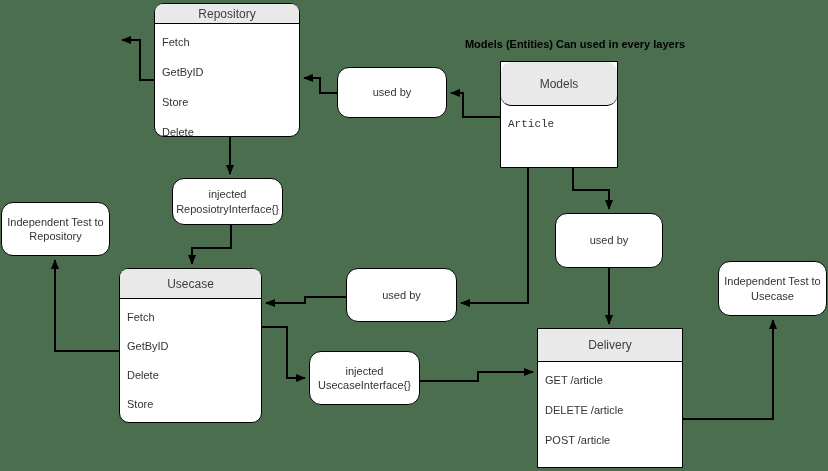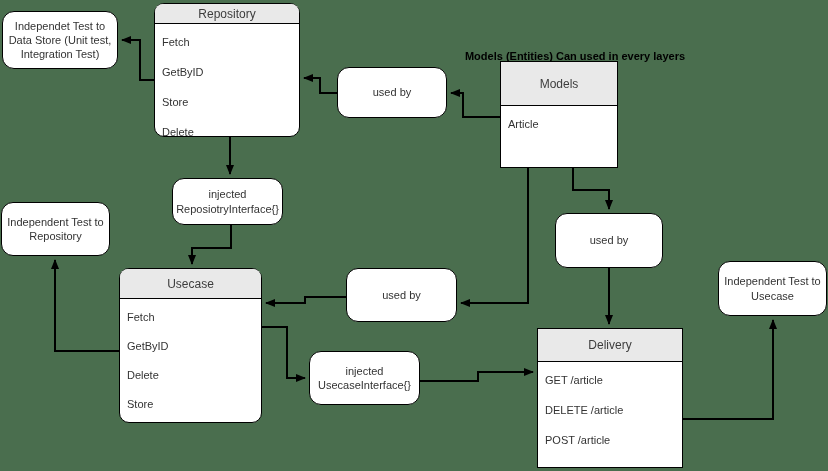--- a/index.html
+++ b/index.html
@@ -20,25 +20,25 @@
     display:flex;align-items:center;justify-content:center;
     background:#e9e9e9;border-bottom:1.5px solid #000000;
     font-size:12px;color:#3d3d3d;
   }
   .entity.rounded .entity-header{border-radius:8px 8px 0 0;}
   .entity-row{
     display:flex;align-items:center;box-sizing:border-box;
     padding-left:7px;font-size:11px;color:#333333;margin-top:6px;
   }
   .repository .entity-header{height:20px;}
-  .models .entity-header{height:44px;}
+  .models .entity-header{height:44px;border-radius:10px;}
   .usecase .entity-header{height:30px;}
   .delivery .entity-header{height:33px;}
   .repository .entity-row{height:24px;}
-  .models .entity-row{height:24px;}
+  .models .entity-row{height:24px;font-family:Liberation Mono, monospace;}
   .usecase .entity-row{height:23px;}
   .delivery .entity-row{height:24px;}
   .pill{
     position:absolute;box-sizing:border-box;background:#ffffff;
     border:1.5px solid #000000;border-radius:12px;
     display:flex;align-items:center;justify-content:center;
     text-align:center;font-size:11px;line-height:1.3;color:#333333;
     white-space:pre-line;padding:2px 4px;
   }
   .note{
@@ -67,21 +67,21 @@
       <polyline points="346,297 305,297 305,303 266,303" marker-end="url(#arrow)"></polyline>
       <polyline points="573,168 573,190 609,190 609,209" marker-end="url(#arrow)"></polyline>
       <polyline points="609,268 609,324" marker-end="url(#arrow)"></polyline>
       <polyline points="119,351 55,351 55,260" marker-end="url(#arrow)"></polyline>
       <polyline points="262,327 287,327 287,378 305,378" marker-end="url(#arrow)"></polyline>
       <polyline points="420,381 478,381 478,372 533,372" marker-end="url(#arrow)"></polyline>
       <polyline points="683,419 773,419 773,320" marker-end="url(#arrow)"></polyline>
     </g>
   </svg>
 
-  <div class="note" style="left:455px;top:38px;width:240px;margin-top:12px;">Models (Entities) Can used in every layers</div>
+  <div class="note" style="left:455px;top:38px;width:240px;">Models (Entities) Can used in every layers</div>
 
   <div class="entity rounded repository" style="left:154px;top:3px;width:146px;height:134px;">
     <div class="entity-header">Repository</div>
     <div class="entity-rows">
       <div class="entity-row">Fetch</div>
       <div class="entity-row">GetByID</div>
       <div class="entity-row">Store</div>
       <div class="entity-row">Delete</div>
     </div>
   </div>
@@ -105,23 +105,20 @@
 
   <div class="entity delivery" style="left:537px;top:328px;width:146px;height:140px;">
     <div class="entity-header">Delivery</div>
     <div class="entity-rows">
       <div class="entity-row">GET /article</div>
       <div class="entity-row">DELETE /article</div>
       <div class="entity-row">POST /article</div>
     </div>
   </div>
 
-  <div class="pill" style="left:2px;top:11px;width:116px;height:58px;">Independet Test  to
-Data Store (Unit test,
-Integration Test)</div>
 
   <div class="pill" style="left:337px;top:67px;width:110px;height:51px;">used by</div>
 
   <div class="pill" style="left:172px;top:178px;width:111px;height:47px;">injected
 ReposiotryInterface{}</div>
 
   <div class="pill" style="left:1px;top:202px;width:109px;height:54px;">Independent Test to
 Repository</div>
 
   <div class="pill" style="left:555px;top:213px;width:108px;height:55px;">used by</div>

